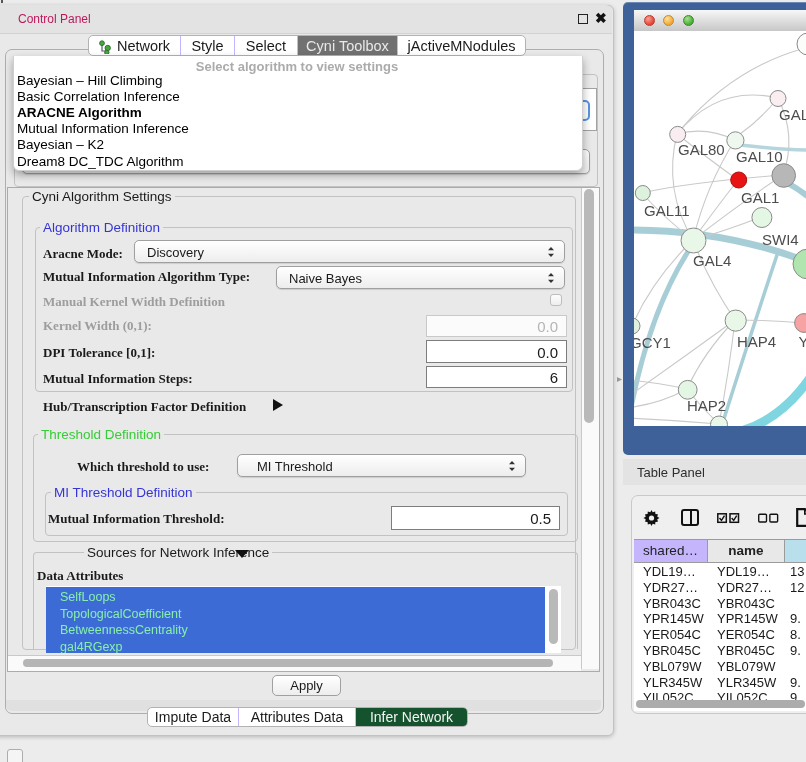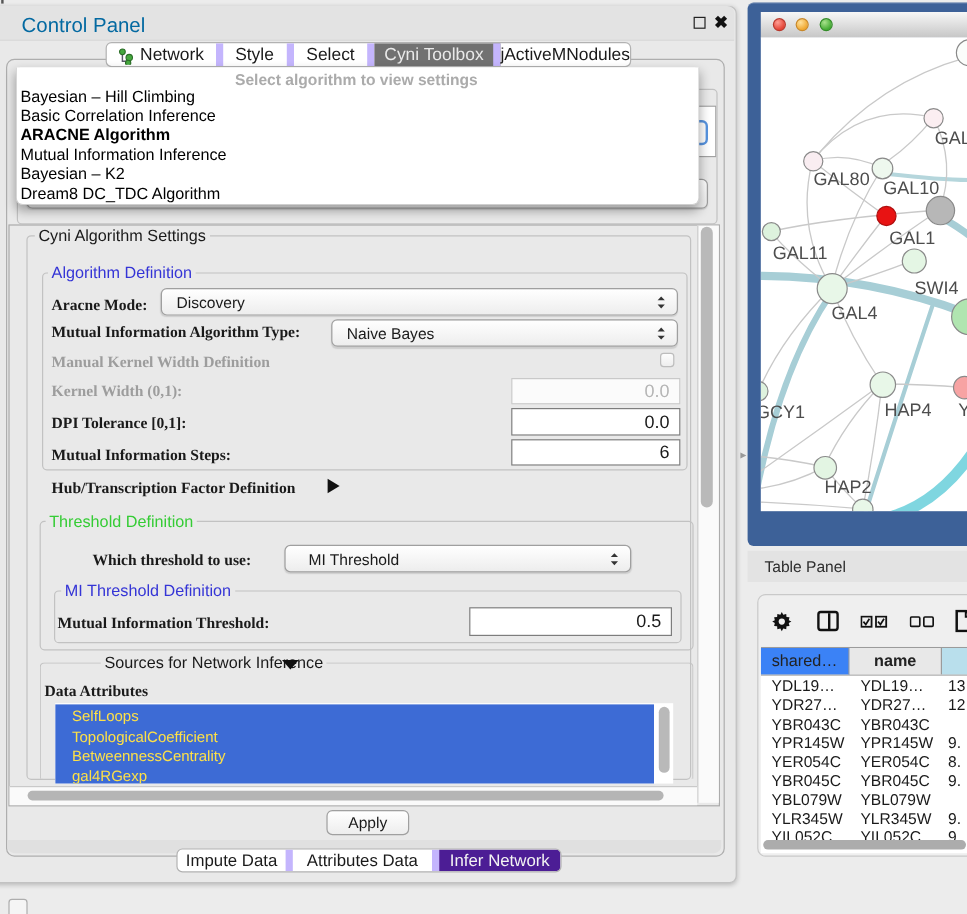--- a/index.html
+++ b/index.html
@@ -15,36 +15,36 @@
          border:1px solid #9f9f9f;border-radius:5px;
          box-shadow:0 1px 1px rgba(0,0,0,.12);}
   .combo .ct{position:absolute;left:12px;top:50%;transform:translateY(-50%);white-space:nowrap;}
   .carr{position:absolute;right:9px;top:50%;transform:translateY(-50%);width:8px;height:12px;}
   .field{position:absolute;background:#fff;border:1px solid #7d7d7d;
          font-size:15px;text-align:right;line-height:normal;}
   .field span{position:absolute;right:8px;top:50%;transform:translateY(-50%);}
   .tabseg{position:absolute;display:flex;background:#fff;border:1px solid #b2b2b2;
           border-radius:5px;overflow:hidden;}
   .tabseg .seg{display:flex;align-items:center;justify-content:center;
-               border-right:6px solid #c4b5fd;white-space:nowrap;}
+               border-right:1px solid #c4b5fd;white-space:nowrap;}
   .tabseg .seg:last-child{border-right:none;}
   .trow{position:absolute;left:0;width:400px;height:15.8px;font-size:13px;}
   .trow .c1{position:absolute;left:9px;top:1px;}
   .trow .c2{position:absolute;left:83px;top:1px;}
   .trow .c3{position:absolute;left:156px;top:1px;}
 </style>
 </head>
 <body>
 <div id="root">
 
 <div class="abs" style="left:-8px;top:5px;width:620px;height:729px;background:#e9e9e9;
      border:1px solid #c2c2c2;border-radius:6px;box-shadow:0 1px 4px rgba(0,0,0,.22);"></div>
 <div class="abs" style="left:-8px;top:5px;width:620px;height:28px;background:#e3e3e3;
      border-bottom:1px solid #d2d2d2;border-radius:6px 6px 0 0;"></div>
-<div class="abs" style="left:18px;top:12px;font-size:17px;color:#0369a1;">Control Panel</div>
+<div class="abs" style="left:18px;top:12px;font-size:12px;color:#be185d;">Control Panel</div>
 <div class="abs" style="left:578px;top:14px;width:8px;height:8px;border:1.6px solid #222;"></div>
 <div class="abs" style="left:595px;top:10px;font-size:14px;font-weight:bold;color:#111;">✖</div>
 
 <div class="abs" style="left:5px;top:49px;width:597px;height:663px;background:#e9e9e9;
      border:1px solid #aeaeae;border-radius:7px;"></div>
 <div class="abs" style="left:6px;top:700px;width:595px;height:11px;background:#e0e0e0;
      border-radius:0 0 6px 6px;"></div>
 
 <div class="grp" style="left:14px;top:74px;width:582px;height:111px;"></div>
 <div class="combo" style="left:22px;top:99px;width:566px;height:23px;"></div>
@@ -124,41 +124,41 @@
       <span>0.5</span>
     </div>
 
 <div class="grp" style="left:33px;top:552px;width:543px;height:96px;border-bottom:none;border-radius:4px 4px 0 0;"></div>
 <div class="gtitle" style="left:44px;top:546px;margin-left:40px;">Sources for Network Inference</div>
 <div class="abs" style="left:235px;top:550px;width:0;height:0;border-top:8px solid #111;
      border-left:7.5px solid transparent;border-right:7.5px solid transparent;"></div>
 <div class="abs bl" style="left:37px;top:568px;">Data Attributes</div>
 
 <div class="abs" style="left:46px;top:586px;width:515px;height:67px;background:#fff;overflow:hidden;">
-  <div style="position:absolute;left:0;top:1px;width:499px;height:70px;background:#3d6bd5;color:#fde047;
+  <div style="position:absolute;left:0;top:1px;width:499px;height:70px;background:#3d6bd5;color:#86efac;
        font-size:12.5px;line-height:16.6px;padding:2px 0 0 14px;box-sizing:border-box;">
     SelfLoops<br>TopologicalCoefficient<br>BetweennessCentrality<br>gal4RGexp
   </div>
   <div style="position:absolute;left:503px;top:3px;width:9px;height:55px;background:#b9b9b9;border-radius:5px;"></div>
 </div>
 
 <div class="abs" style="left:581px;top:188px;width:17px;height:481px;background:#fafafa;
      border-left:1px solid #c9c9c9;"></div>
 <div class="abs" style="left:584px;top:189px;width:10px;height:234px;background:#b9b9b9;border-radius:6px;"></div>
 <div class="abs" style="left:8px;top:655px;width:573px;height:15px;background:#fafafa;
      border-top:1px solid #c9c9c9;"></div>
 <div class="abs" style="left:23px;top:658.5px;width:530px;height:8px;background:#b5b5b5;border-radius:4.5px;"></div>
 
 <div class="abs" style="left:272px;top:675px;width:67px;height:19px;background:linear-gradient(#ffffff,#ededed);
      border:1px solid #a0a0a0;border-radius:5px;text-align:center;line-height:19px;">Apply</div>
 
 <div class="tabseg" style="left:147px;top:707px;width:319px;height:18px;font-size:14px;">
   <div class="seg" style="width:90px;">Impute Data</div>
   <div class="seg" style="width:116px;">Attributes Data</div>
-  <div class="seg" style="flex:1;background:#4c1d95;color:#f3f3f3;">Infer Network</div>
+  <div class="seg" style="flex:1;background:#14532d;color:#f3f3f3;">Infer Network</div>
 </div>
 
 <div class="tabseg" style="left:88px;top:35px;width:436px;height:19px;font-size:14.5px;">
   <div class="seg" style="width:91px;">
     <svg width="13" height="14" viewBox="0 0 13 14" style="margin-right:5px;margin-top:2px;">
       <path d="M3,4 V11 H7" stroke="#5a5a6a" stroke-width="1.2" fill="none"></path>
       <circle cx="3" cy="3.2" r="2.4" fill="#45a83e" stroke="#2c6e28" stroke-width="0.9"></circle>
       <circle cx="8.7" cy="8" r="2.7" fill="#45a83e" stroke="#2c6e28" stroke-width="0.9"></circle>
       <circle cx="7.8" cy="12.4" r="2.2" fill="#45a83e" stroke="#2c6e28" stroke-width="0.9"></circle>
     </svg>Network</div>
@@ -269,21 +269,21 @@
   <rect x="0.8" y="0.8" width="8.5" height="8.5" fill="none" stroke="#111" stroke-width="1.5" rx="1"></rect>
   <rect x="13" y="0.8" width="8.5" height="8.5" fill="none" stroke="#111" stroke-width="1.5" rx="1"></rect>
 </svg>
 <svg class="abs" style="left:796px;top:508px;" width="14" height="19" viewBox="0 0 14 19">
   <path d="M1.2 1.2 H9 L13.5 5.8 V17.8 H1.2 Z" fill="none" stroke="#111" stroke-width="2.2"></path>
   <path d="M8.8 1.2 V6 H13.5" fill="none" stroke="#111" stroke-width="1.6"></path>
 </svg>
 
 <div class="abs" style="left:634px;top:539px;width:172px;height:172px;background:#fff;overflow:hidden;">
   <div style="position:absolute;left:0;top:0;height:22px;width:400px;border-top:1px solid #9b9b9b;border-bottom:1px solid #9b9b9b;font-size:13.5px;color:#222;">
-    <div style="position:absolute;left:0;top:0;width:73px;height:22px;background:#3b82f6;border-right:1px solid #9b9b9b;text-align:center;line-height:22px;">shared…</div>
+    <div style="position:absolute;left:0;top:0;width:73px;height:22px;background:#c4b5fd;border-right:1px solid #9b9b9b;text-align:center;line-height:22px;">shared…</div>
     <div style="position:absolute;left:74px;top:0;width:76px;height:22px;background:#e8e8e8;border-right:1px solid #9b9b9b;text-align:center;line-height:22px;font-weight:bold;">name</div>
     <div style="position:absolute;left:151px;top:0;width:100px;height:22px;background:#b9dfec;padding-left:32px;line-height:22px;box-sizing:border-box;">A</div>
   </div>
   <div class="trow" style="top:24px;">
         <span class="c1">YDL19…</span>
         <span class="c2">YDL19…</span>
         <span class="c3">13</span>
       </div>
   <div class="trow" style="top:39.8px;">
         <span class="c1">YDR27…</span>

